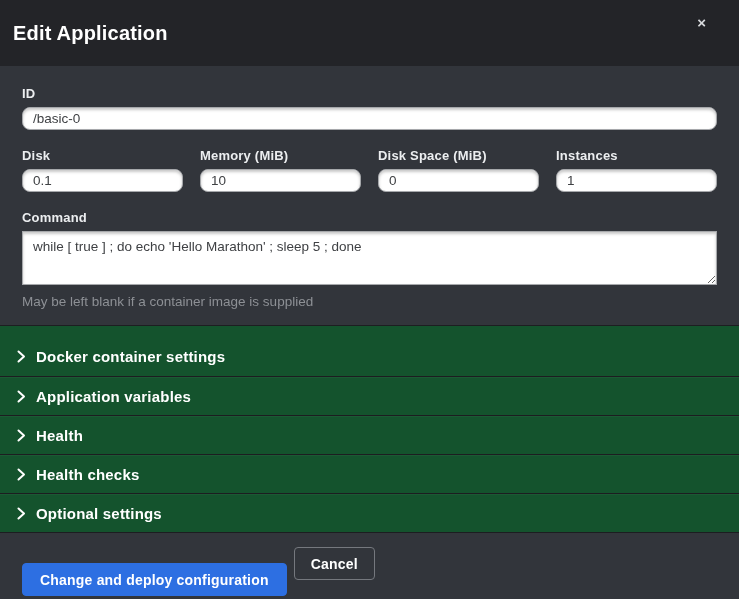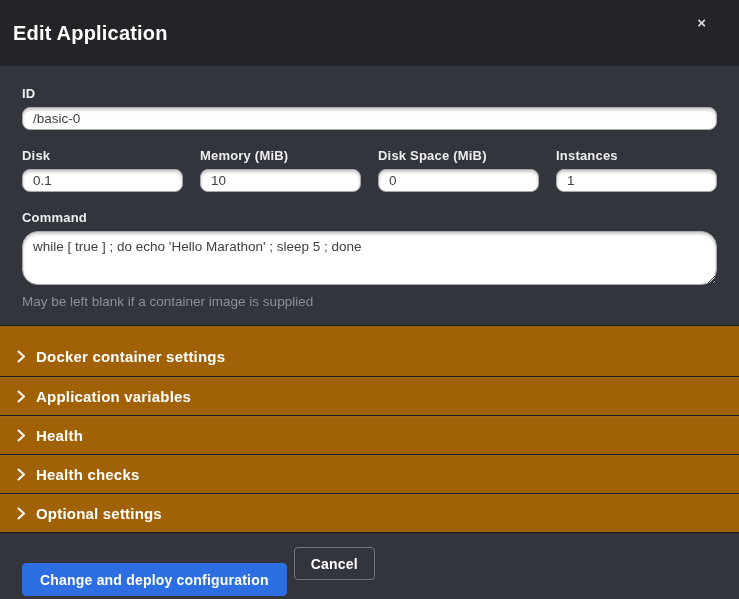--- a/index.html
+++ b/index.html
@@ -75,41 +75,41 @@
     display: grid;
     grid-template-columns: repeat(4, 1fr);
     gap: 17px;
     margin-bottom: 18px;
   }
   .command-textarea {
     width: 100%;
     height: 54px;
     background: #ffffff;
     border: 1px solid #a6a8ab;
-    border-radius: 16px;
+    border-radius: 0;
     padding: 6px 10px;
     font-family: "Liberation Sans", sans-serif;
     font-size: 13.5px;
     color: #3f4144;
     box-shadow: inset 0 2px 3px rgba(0,0,0,0.22);
     resize: vertical;
     outline: none;
     line-height: 1.35;
   }
   .help-text {
     color: #8d9095;
     font-size: 13.5px;
     margin-top: 5px;
     margin-bottom: 12px;
   }
 
   
   .accordion {
     flex: none;
-    background: #a16207;
+    background: #14532d;
     border-top: 1px solid #1d1e21;
     padding-top: 11px;
   }
   .accordion-row {
     height: 39px;
     display: flex;
     align-items: center;
     padding: 0 22px 0 17px;
     cursor: pointer;
   }

